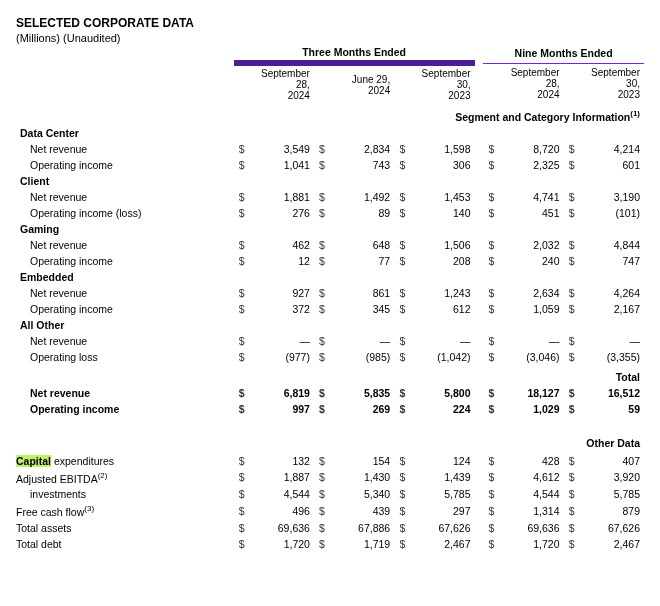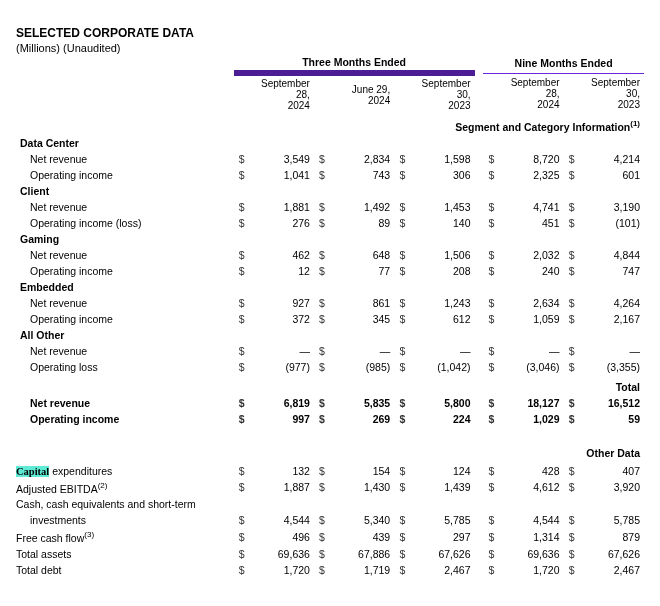--- a/index.html
+++ b/index.html
@@ -8,21 +8,20 @@
       font-size: 11px;
       background: #fff;
       color: #000;
       padding: 16px;
       width: 660px;
     }
     h1.title {
       font-size: 12px;
       font-weight: bold;
       margin-bottom: 2px;
-      margin-top: 10px;
     }
     h2.subtitle {
       font-size: 11px;
       font-weight: normal;
       margin-bottom: 0;
     }
     table {
       width: 100%;
       border-collapse: collapse;
       font-size: 10.5px;
@@ -55,23 +54,22 @@
     .category-header {
       text-align: left;
       font-weight: bold;
       padding-left: 4px;
     }
     .total-row td {
       font-weight: bold;
     }
     .bold { font-weight: bold; }
     .highlight-capital {
-      background-color: #5eead4;
-      font-weight: bold;
-      font-family: Liberation Serif, serif;
+      background-color: #bef264;
+      font-weight: bold;
     }
     .three-months-header {
       text-align: center;
       border-bottom: 6px solid #4c1d95;
     }
     .nine-months-header {
       text-align: center;
       border-bottom: 1px solid #6d28d9;
     }
     .dollar-col {
@@ -360,23 +358,20 @@
       <td class="value-col">1,430</td>
       <td class="dollar-col">$</td>
       <td class="value-col">1,439</td>
       <td></td>
       <td class="dollar-col">$</td>
       <td class="value-col">4,612</td>
       <td class="dollar-col">$</td>
       <td class="value-col">3,920</td>
     </tr>
 
-    <tr class="data-row">
-      <td class="label-cell" colspan="12">Cash, cash equivalents and short-term</td>
-    </tr>
 
     <tr class="data-row">
       <td class="label-cell" style="padding-left:14px;">investments</td>
       <td class="dollar-col">$</td>
       <td class="value-col">4,544</td>
       <td class="dollar-col">$</td>
       <td class="value-col">5,340</td>
       <td class="dollar-col">$</td>
       <td class="value-col">5,785</td>
       <td></td>

